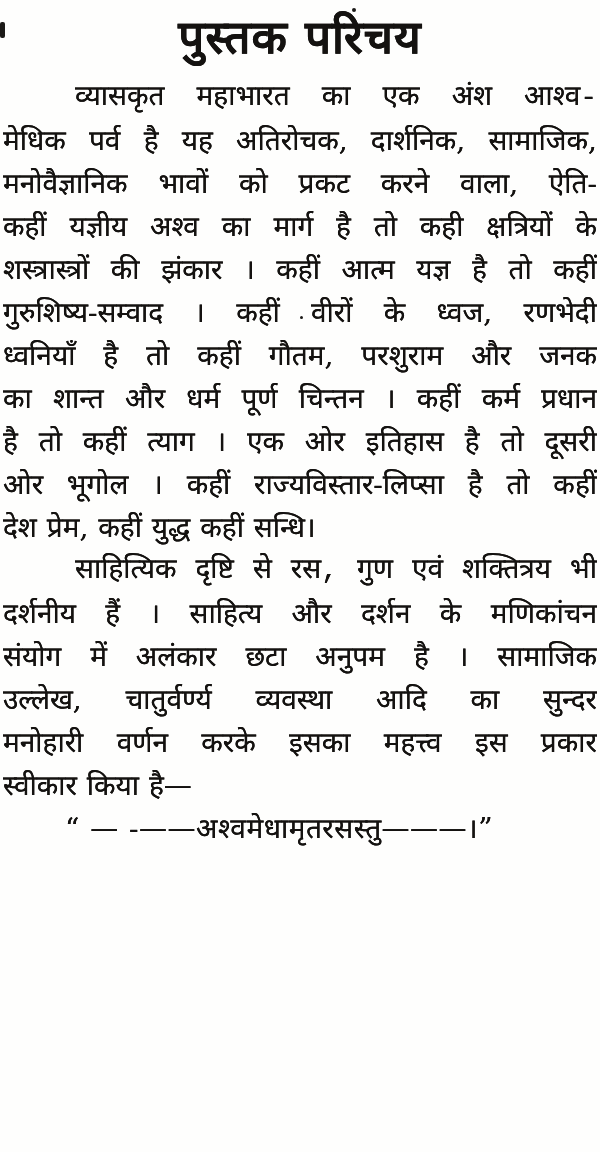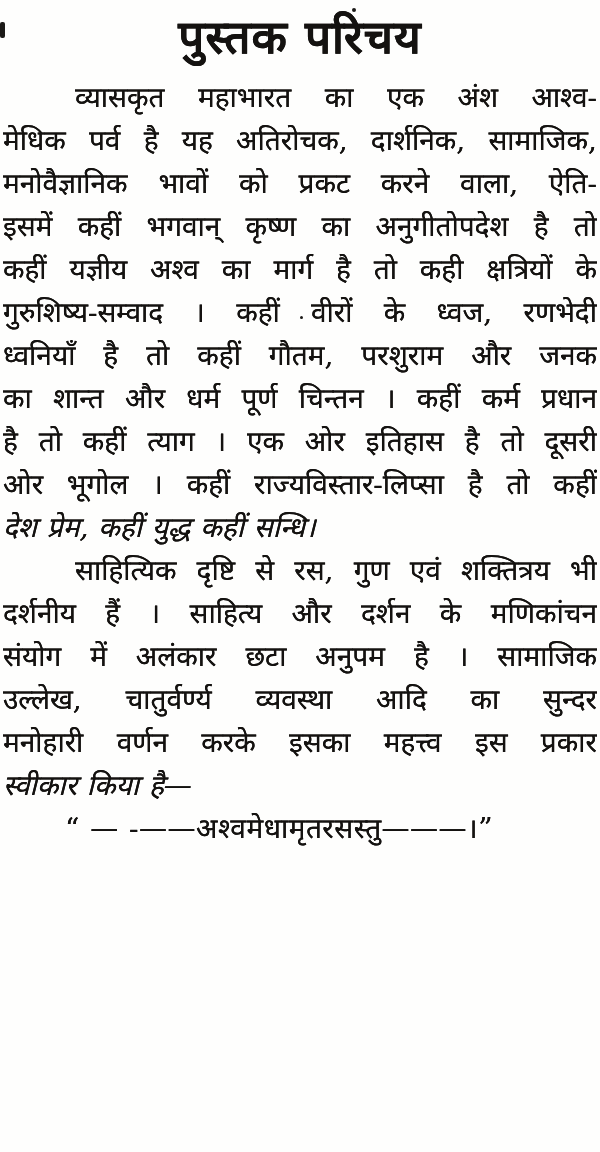--- a/index.html
+++ b/index.html
@@ -38,22 +38,22 @@
     line-height: 43px;
     height: 43px;
     overflow: hidden;
     text-align: justify;
     text-align-last: justify;
     text-shadow: 0 0 0.5px currentColor;
     white-space: nowrap;
     word-spacing: 1px;
   }
   .line.justified { white-space: normal; }
-  .line.indent { padding-left: 72px; }
-  .line.loose { text-align: center; text-align-last: left; font-style: italic; }
+  .line.indent { padding-left: 72px; font-family: Liberation Mono, monospace; }
+  .line.loose { text-align: center; text-align-last: left; }
   .line.quote {
     padding-left: 62px;
     text-align: center;
     text-align-last: left;
     letter-spacing: 0.5px;
   }
   
   .speck {
     position: absolute;
     background: #1c1a18;
@@ -65,22 +65,22 @@
 <body>
 
 <div class="page">
 
   <h1 class="title">पुस्तक परिचय</h1>
 
   <div class="para">
     <div class="line justified indent">व्यासकृत महाभारत का एक अंश आश्व-</div>
     <div class="line justified">मेधिक पर्व है यह अतिरोचक, दार्शनिक, सामाजिक,</div>
     <div class="line justified">मनोवैज्ञानिक भावों को प्रकट करने वाला, ऐति-</div>
-    <div class="line justified">इसमें कहीं भगवान् कृष्ण का अनुगीतोपदेश है तो</div>
     <div class="line justified">कहीं यज्ञीय अश्व का मार्ग है तो कही क्षत्रियों के</div>
+    <div class="line justified">शस्त्रास्त्रों की झंकार । कहीं आत्म यज्ञ है तो कहीं</div>
     <div class="line justified">गुरुशिष्य-सम्वाद । कहीं वीरों के ध्वज, रणभेदी</div>
     <div class="line justified">ध्वनियाँ है तो कहीं गौतम, परशुराम और जनक</div>
     <div class="line justified">का शान्त और धर्म पूर्ण चिन्तन । कहीं कर्म प्रधान</div>
     <div class="line justified">है तो कहीं त्याग । एक ओर इतिहास है तो दूसरी</div>
     <div class="line justified">ओर भूगोल । कहीं राज्यविस्तार-लिप्सा है तो कहीं</div>
     <div class="line loose">देश प्रेम, कहीं युद्ध कहीं सन्धि।</div>
   </div>
 
   <div class="para">
     <div class="line justified indent">साहित्यिक दृष्टि से रस, गुण एवं शक्तित्रय भी</div>

